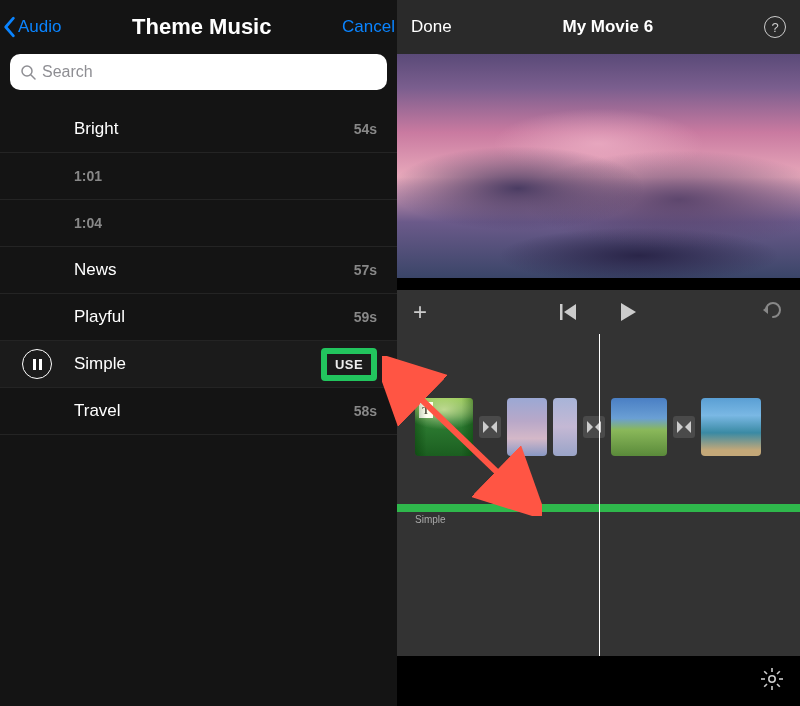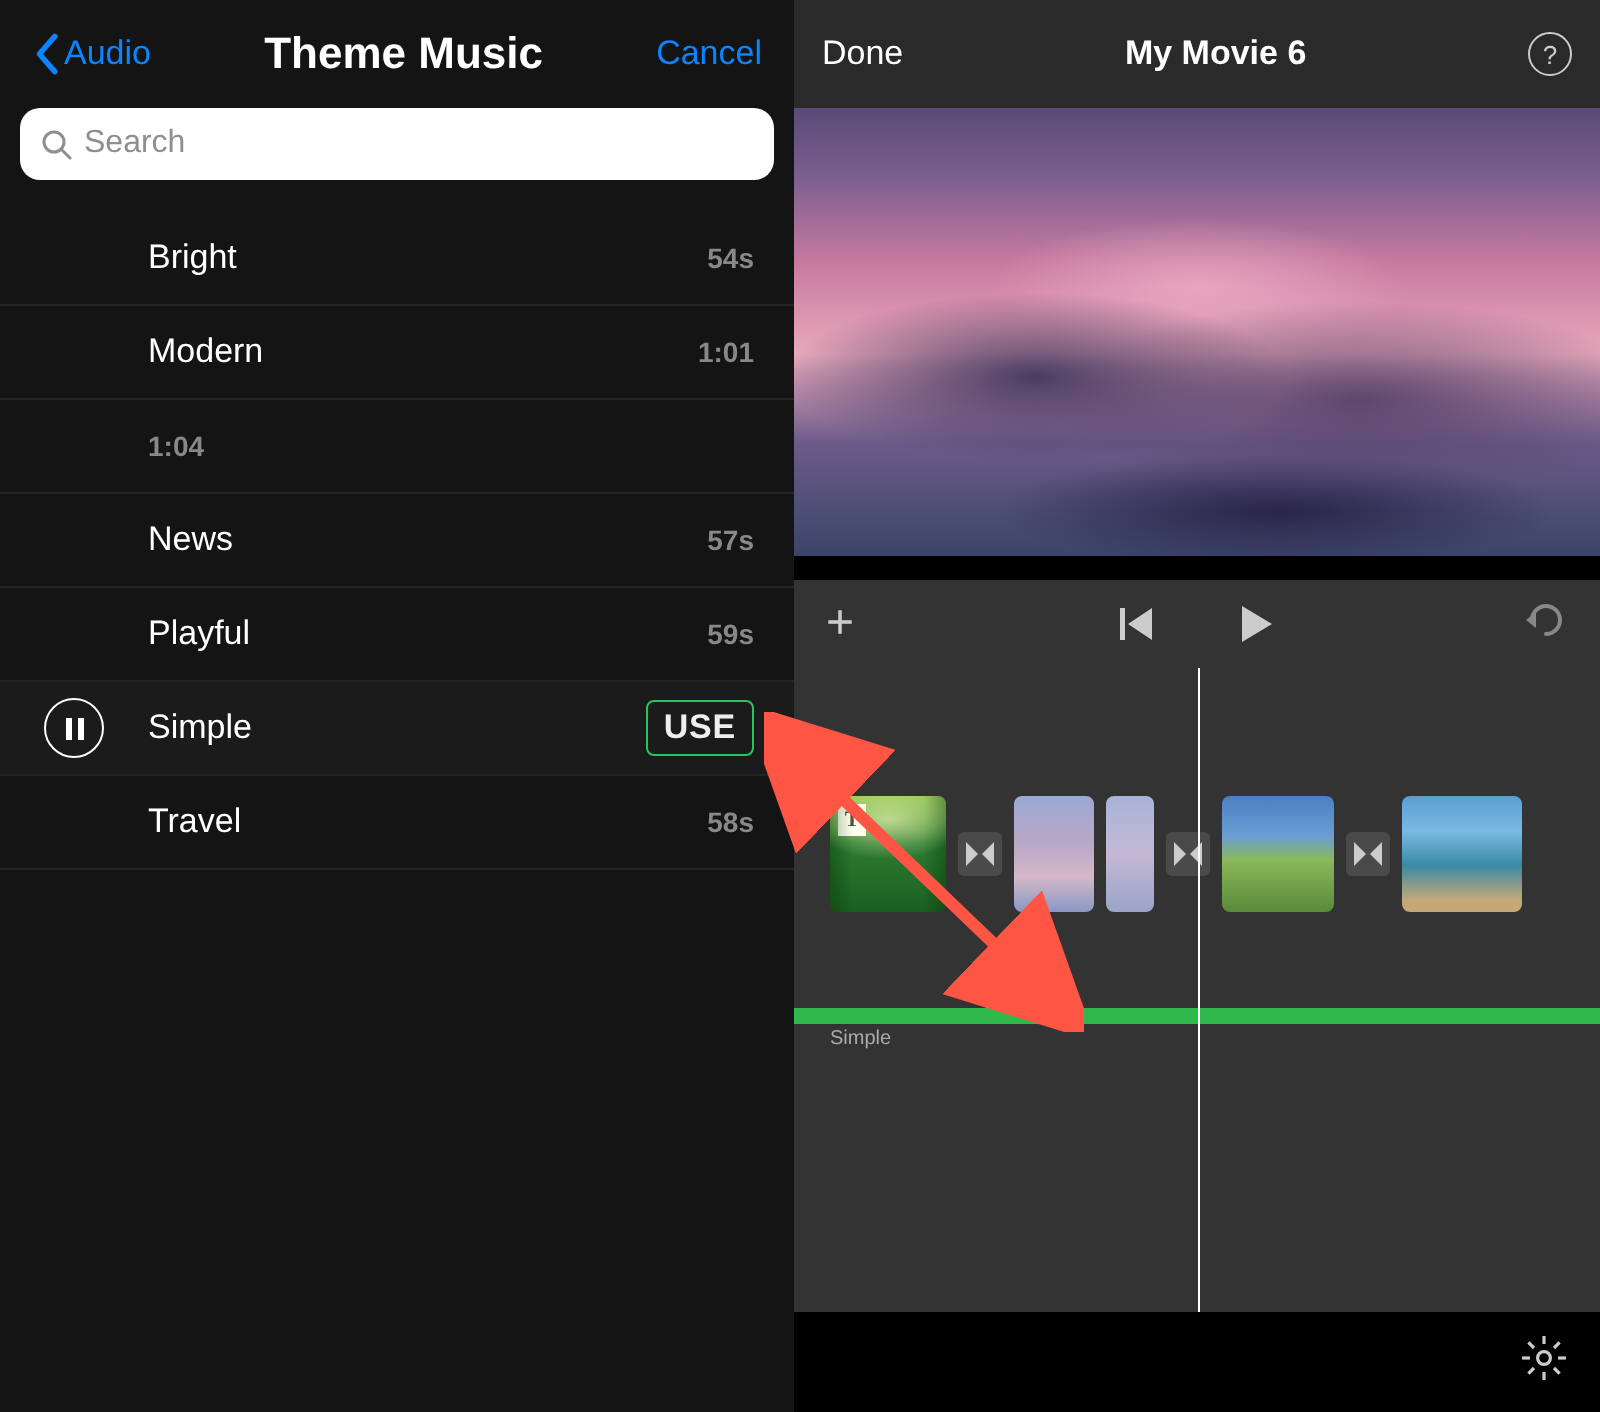--- a/index.html
+++ b/index.html
@@ -15,21 +15,21 @@
   .pane { height: 706px; }
   .left { width: 397px; background: #141414; display: flex; flex-direction: column; }
   .right { width: 403px; background: #7f1d1d; display: flex; flex-direction: column; position: relative; }
 
   
   .left-header {
     height: 54px;
     display: flex;
     align-items: center;
     justify-content: space-between;
-    padding: 0 16px;
+    padding: 0 2px;
     gap: 44px;
   }
   .back-btn { display: flex; align-items: center; color: #0a84ff; font-size: 17px; cursor: pointer; }
   .back-btn svg { width: 14px; height: 22px; margin-right: 2px; }
   .left-title { font-size: 22px; font-weight: 600; color: #fff; }
   .cancel-btn { color: #0a84ff; font-size: 17px; cursor: pointer; }
 
   
   .search-wrap { padding: 0 10px 10px; }
   .search {
@@ -66,23 +66,23 @@
     border: 1.5px solid #fff;
     border-radius: 50%;
     display: flex; align-items: center; justify-content: center;
   }
   .pause-icon::before, .pause-icon::after {
     content: "";
     width: 3px; height: 11px; background: #fff;
     margin: 0 1.5px;
   }
   .use-btn {
-    border: 1px solid #22c55e;
+    border: 6px solid #22c55e;
     color: #eee;
-    font-size: 17px;
+    font-size: 13px;
     font-weight: 600;
     padding: 3px 8px;
     border-radius: 4px;
     letter-spacing: 0.4px;
     text-align: center;
   }
 
   
   .right-header {
     height: 54px;
@@ -243,21 +243,20 @@
       <span>Search</span>
     </div>
   </div>
 
   <div class="list">
     <div class="row">
       <span class="name">Bright</span>
       <span class="dur">54s</span>
     </div>
     <div class="row">
-      <span class="name">Modern</span>
       <span class="dur">1:01</span>
     </div>
     <div class="row">
       <span class="dur">1:04</span>
     </div>
     <div class="row">
       <span class="name">News</span>
       <span class="dur">57s</span>
     </div>
     <div class="row">

